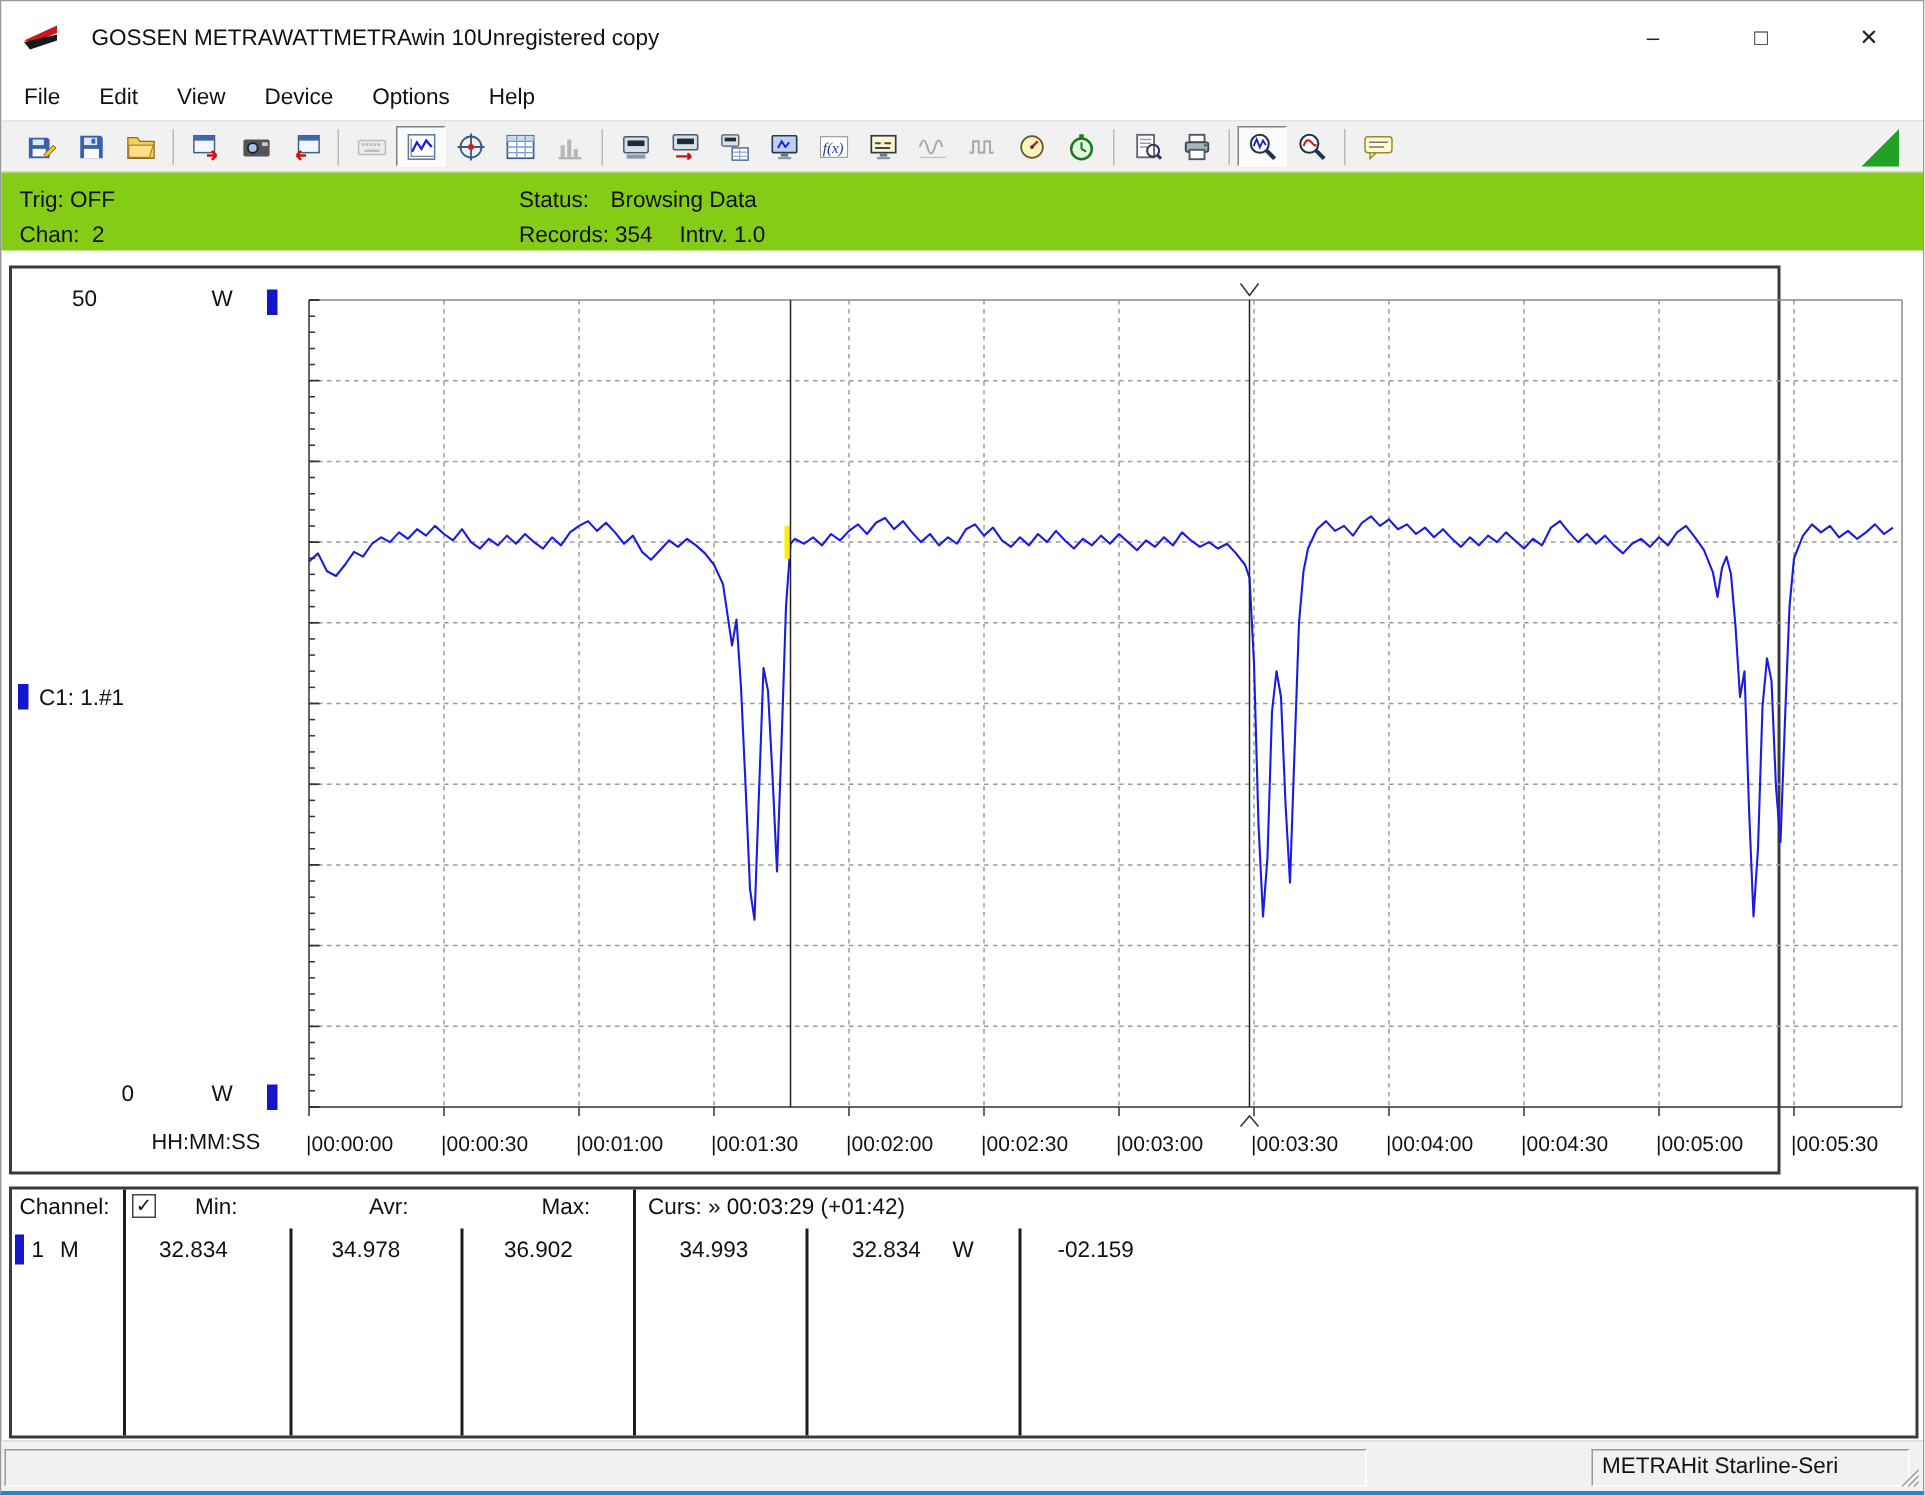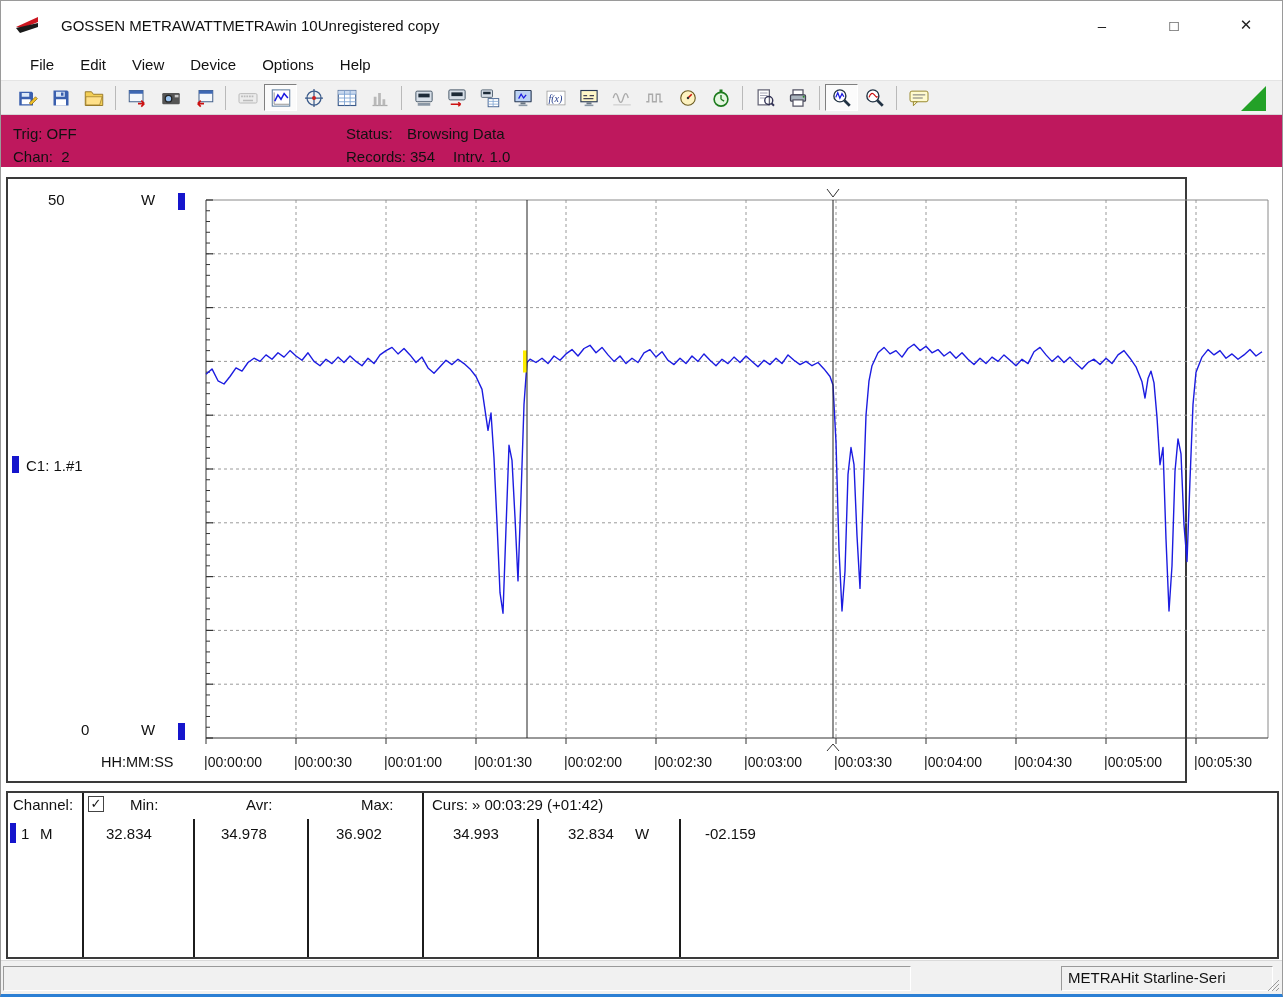--- a/index.html
+++ b/index.html
@@ -7,31 +7,31 @@
 body{font-family:"Liberation Sans","DejaVu Sans",sans-serif;font-size:15px;color:#111;background:#fff;position:relative;overflow:hidden}
 .window{position:absolute;inset:0;border:1px solid #9a9a9a;border-bottom:3px solid #2b7fd4;background:#fff}
 
 .titlebar{position:absolute;left:0;top:0;right:0;height:48px;display:flex;align-items:center;background:#fff}
 .app-logo{margin-left:13px;width:26px;height:24px;flex:0 0 auto}
 .t-vendor{margin-left:21px}
 .t-seg{}
 .win-controls{margin-left:auto;display:flex;height:46px}
 .win-btn{width:72px;height:46px;display:flex;align-items:center;justify-content:center;background:transparent;border:0;font-size:15px;color:#222;font-family:inherit}
 
-.menubar{position:absolute;left:0;top:48px;right:0;height:31px;display:flex;align-items:center;background:#fff;padding-left:16px}
+.menubar{position:absolute;left:0;top:48px;right:0;height:31px;display:flex;align-items:center;background:#fff;padding-left:2px}
 .menu-item{padding:4px 13px;cursor:default}
 
 .toolbar{position:absolute;left:0;top:79px;right:0;height:35px;background:#f1f1f1;border-top:1px solid #e4e4e4;border-bottom:1px solid #d6d6d6;display:flex;align-items:center;padding-left:10px}
 .tb-btn{width:33px;height:27px;display:flex;align-items:center;justify-content:center;background:transparent;border:1px solid transparent;padding:0}
 .tb-btn.pressed{border-color:#808080 #ffffff #ffffff #808080;background:#fbfbfb}
 .tb-btn.disabled{opacity:.45;filter:grayscale(1)}
 .tb-sep{width:1px;height:24px;background:#b9b9b9;margin:0 5px;flex:0 0 auto}
 .green-tri{position:absolute;right:16px;top:5px;width:0;height:0;border-bottom:25px solid #23a127;border-left:25px solid transparent}
 
-.statusstrip{position:absolute;left:0;top:114px;right:0;height:52px;background:#be185d}
+.statusstrip{position:absolute;left:0;top:114px;right:0;height:52px;background:#84cc16}
 .ss{position:absolute;white-space:pre}
 
 .chartpanel{position:absolute;left:5px;top:176px;width:1181px;height:606px;border:2px solid #3a3a3a;background:#fff}
 .chart-svg{position:absolute;left:188px;top:4px;width:1080px;height:576px}
 .vlabel{position:absolute;white-space:pre}
 .cmarker{position:absolute;width:7px;height:17px;background:#1515cc}
 .xtick{position:absolute;top:575px;white-space:pre;font-size:14px}
 .fmt-label{position:absolute;left:93px;top:575px;font-size:14.5px}
 
 .valuespanel{position:absolute;left:5px;top:790px;width:1273px;height:168px;border:2px solid #3a3a3a;background:#fff}

